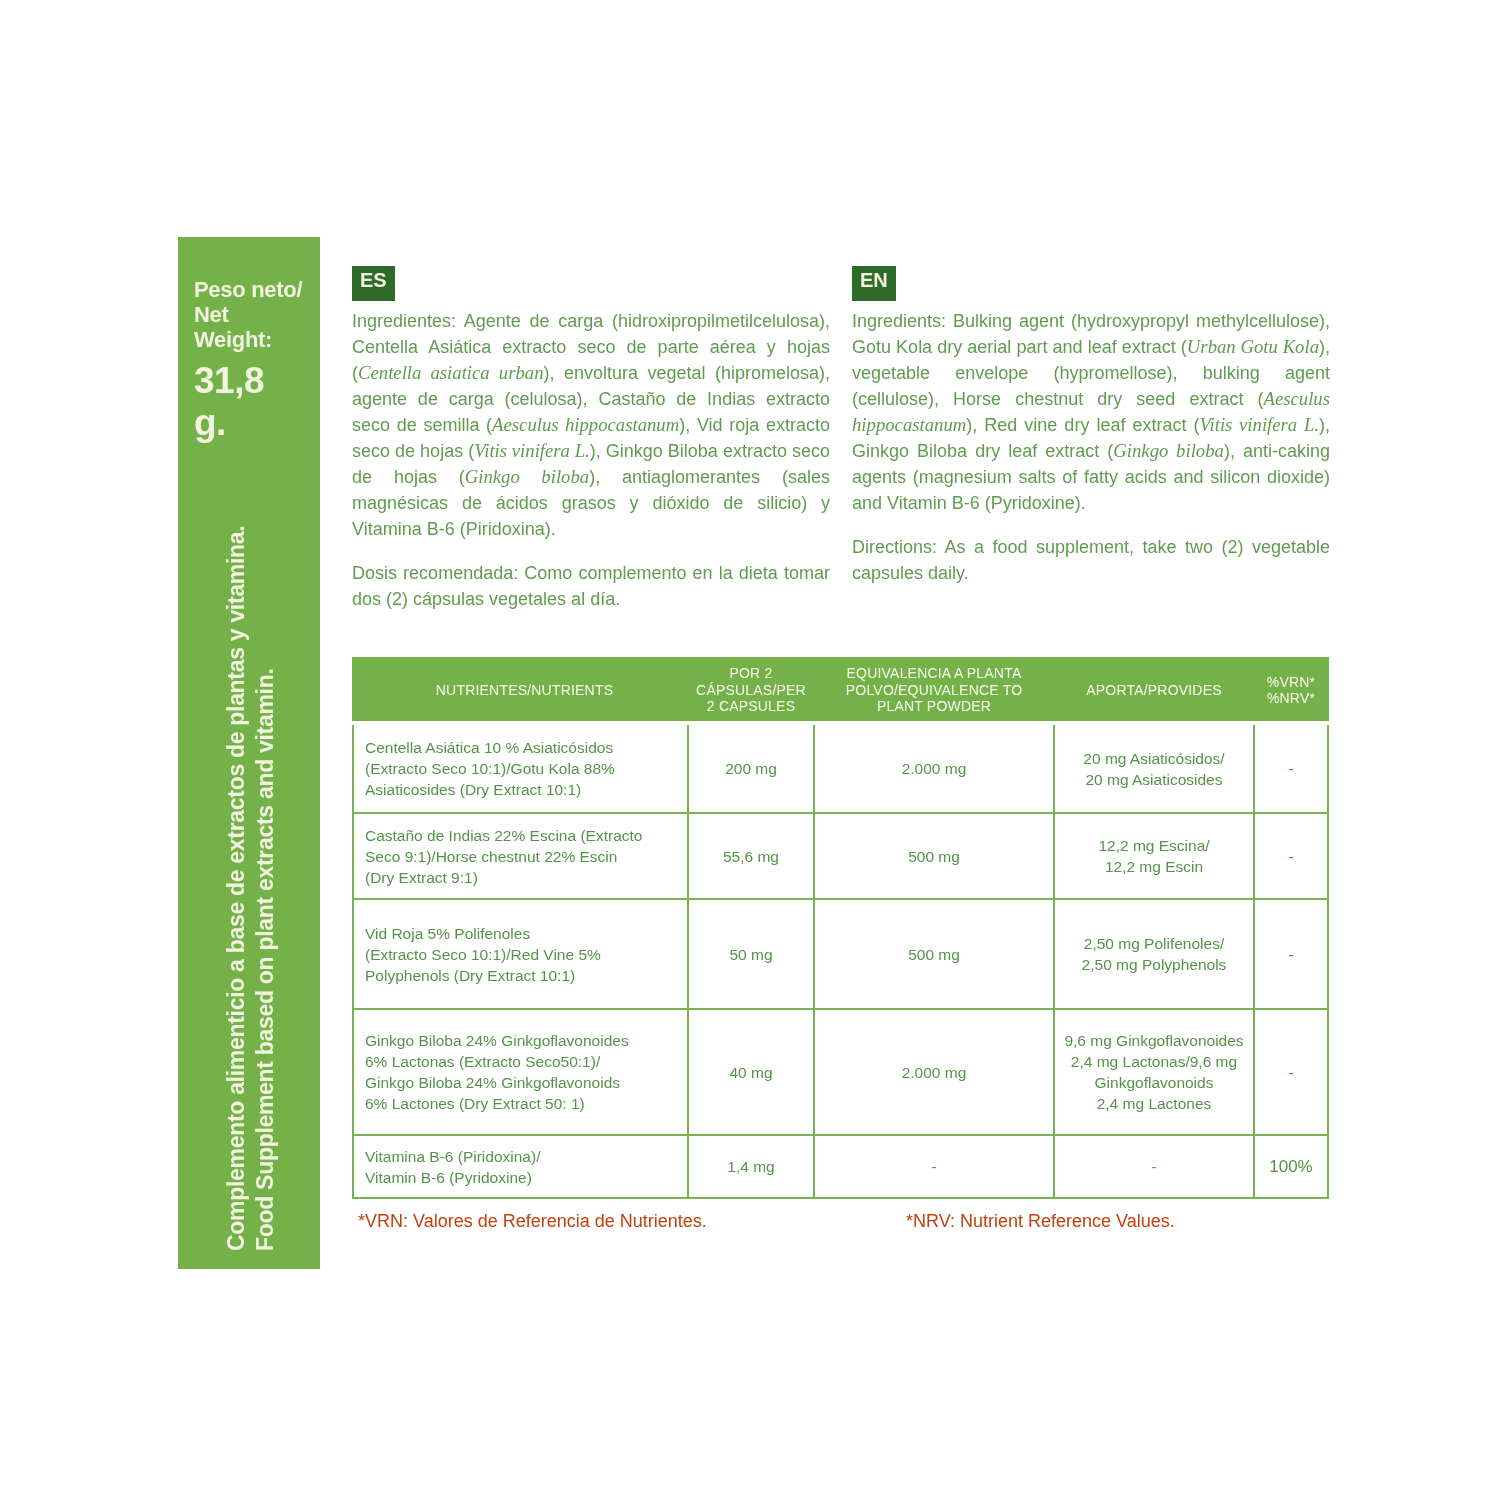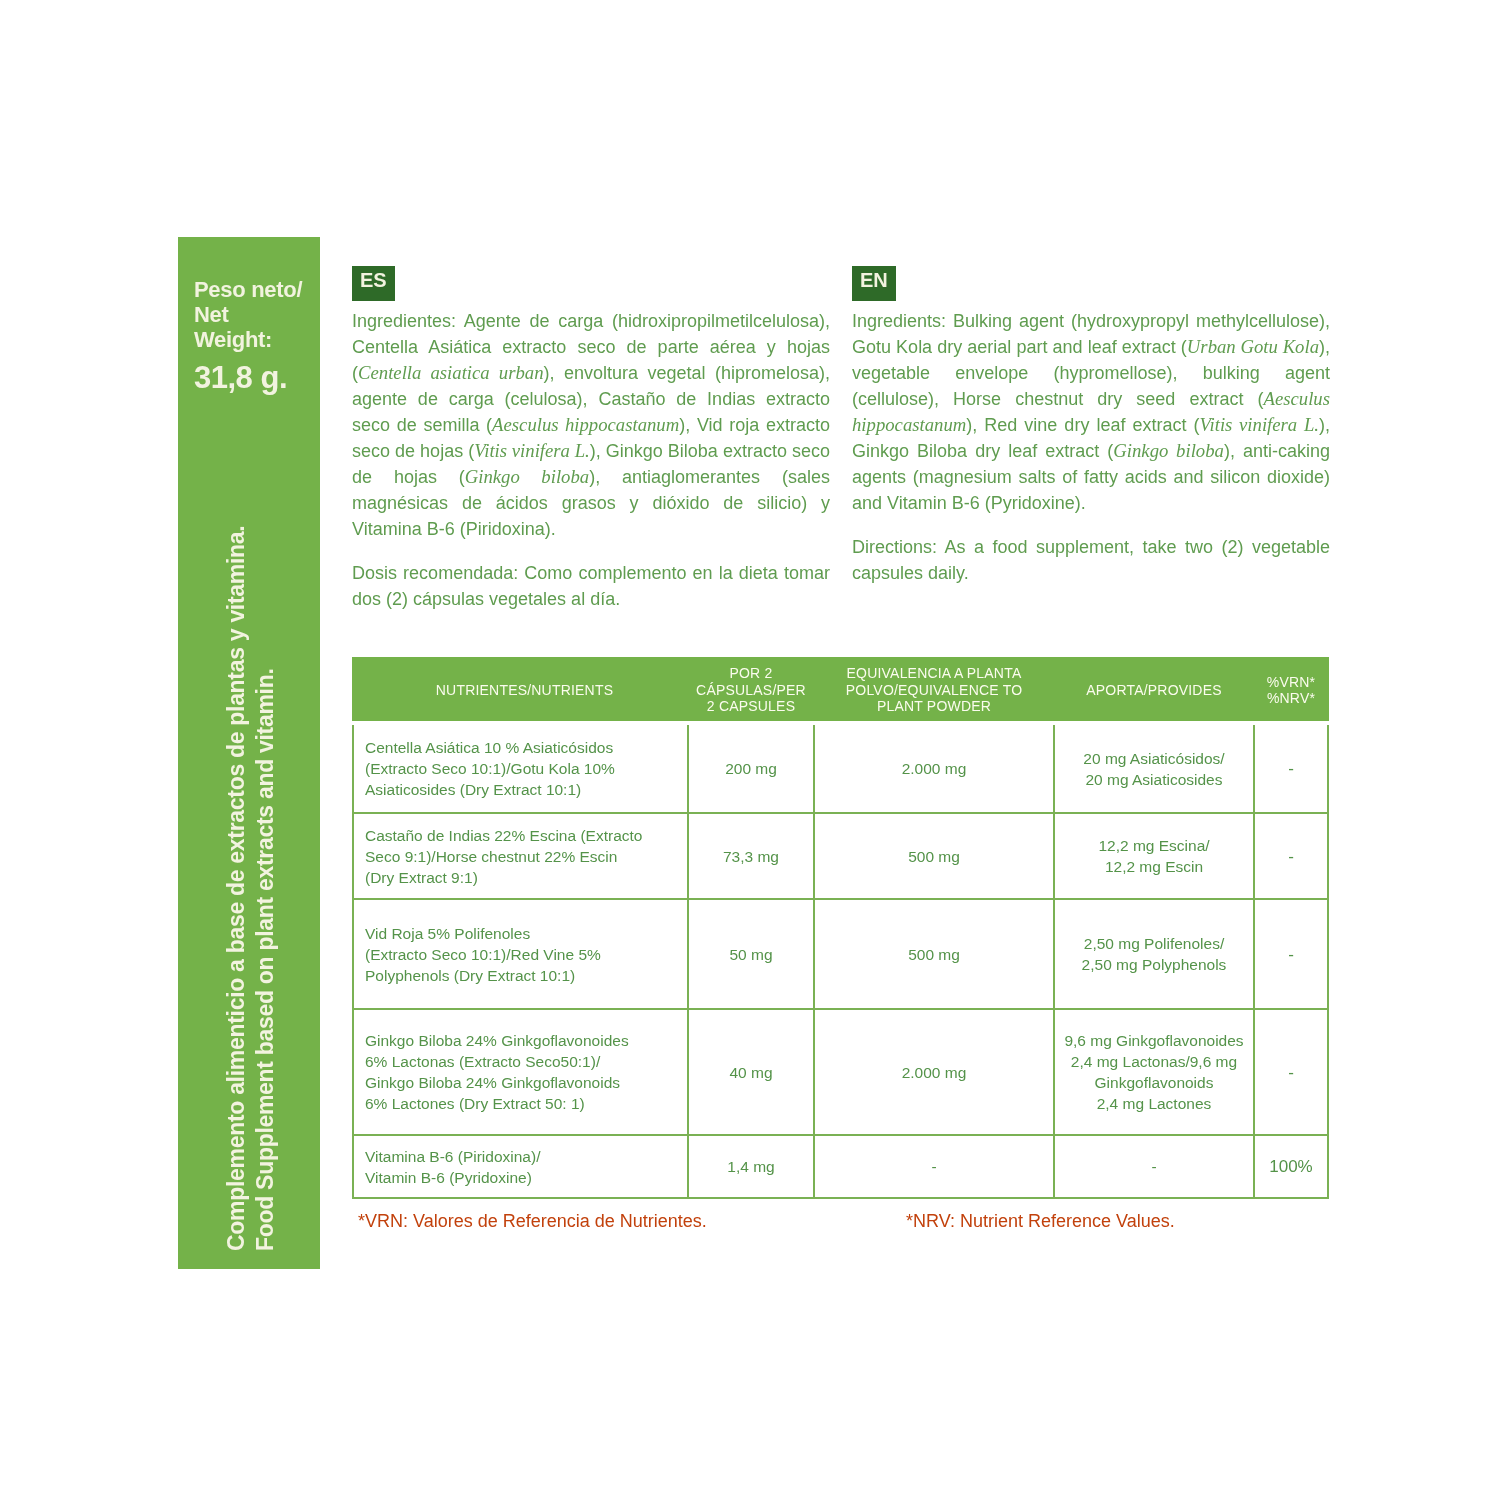--- a/index.html
+++ b/index.html
@@ -13,21 +13,21 @@
 
   
   .sidebar {
     position:absolute; left:178px; top:237px; width:142px; height:1032px;
     background:#74b249; color:#f2f3df;
   }
   .nw-label {
     padding:40px 15px 0 16px; font-weight:bold; font-size:22px; line-height:25px;
     white-space:pre-line; letter-spacing:-0.3px;
   }
-  .nw-value { padding:8px 15px 0 16px; font-weight:bold; font-size:31px; letter-spacing:-0.5px; }
+  .nw-value { padding:8px 15px 0 16px; font-weight:bold; font-size:37px; letter-spacing:-0.5px; }
   .v-text {
     position:absolute; left:102px; bottom:18px;
     transform:rotate(-90deg); transform-origin:0 100%;
     white-space:nowrap; font-weight:bold; font-size:23px; line-height:29px;
     color:#f2f3df; letter-spacing:-0.3px;
   }
 
   
   .col { position:absolute; top:266px; width:478px; color:#5f9c4f; font-size:18px; line-height:26px; }
   .col-es { left:352px; }
@@ -123,33 +123,33 @@
 POLVO/EQUIVALENCE TO
 PLANT POWDER</th>
           <th>APORTA/PROVIDES</th>
           <th>%VRN*
 %NRV*</th>
         </tr>
     </thead>
     <tbody>
         <tr>
           <td class="name-cell">Centella Asiática 10 % Asiaticósidos
-(Extracto Seco 10:1)/Gotu Kola 10%
+(Extracto Seco 10:1)/Gotu Kola 88%
 Asiaticosides (Dry Extract 10:1)</td>
           <td class="per-2-capsules-cell">200 mg</td>
           <td class="plant-powder-equivalence-cell">2.000 mg</td>
           <td class="provides-cell">20 mg Asiaticósidos/
 20 mg Asiaticosides</td>
           <td class="nrv-cell">-</td>
         </tr>
         <tr>
           <td class="name-cell">Castaño de Indias 22% Escina (Extracto
 Seco 9:1)/Horse chestnut 22% Escin
 (Dry Extract 9:1)</td>
-          <td class="per-2-capsules-cell">73,3 mg</td>
+          <td class="per-2-capsules-cell">55,6 mg</td>
           <td class="plant-powder-equivalence-cell">500 mg</td>
           <td class="provides-cell">12,2 mg Escina/
 12,2 mg Escin</td>
           <td class="nrv-cell">-</td>
         </tr>
         <tr>
           <td class="name-cell">Vid Roja 5% Polifenoles
 (Extracto Seco 10:1)/Red Vine 5%
 Polyphenols (Dry Extract 10:1)</td>
           <td class="per-2-capsules-cell">50 mg</td>

